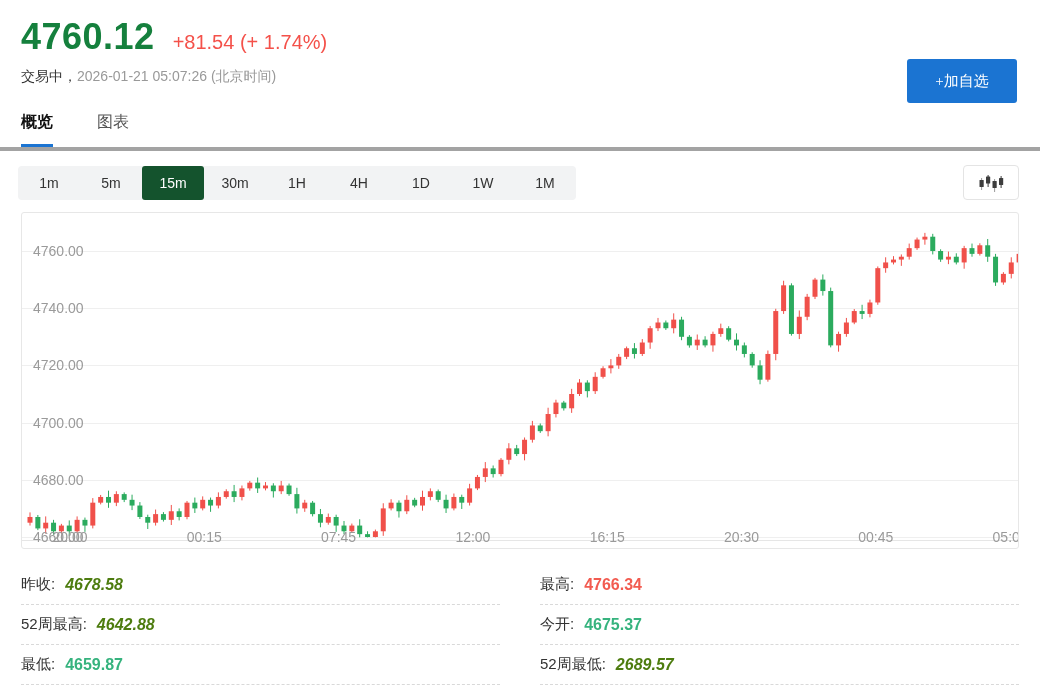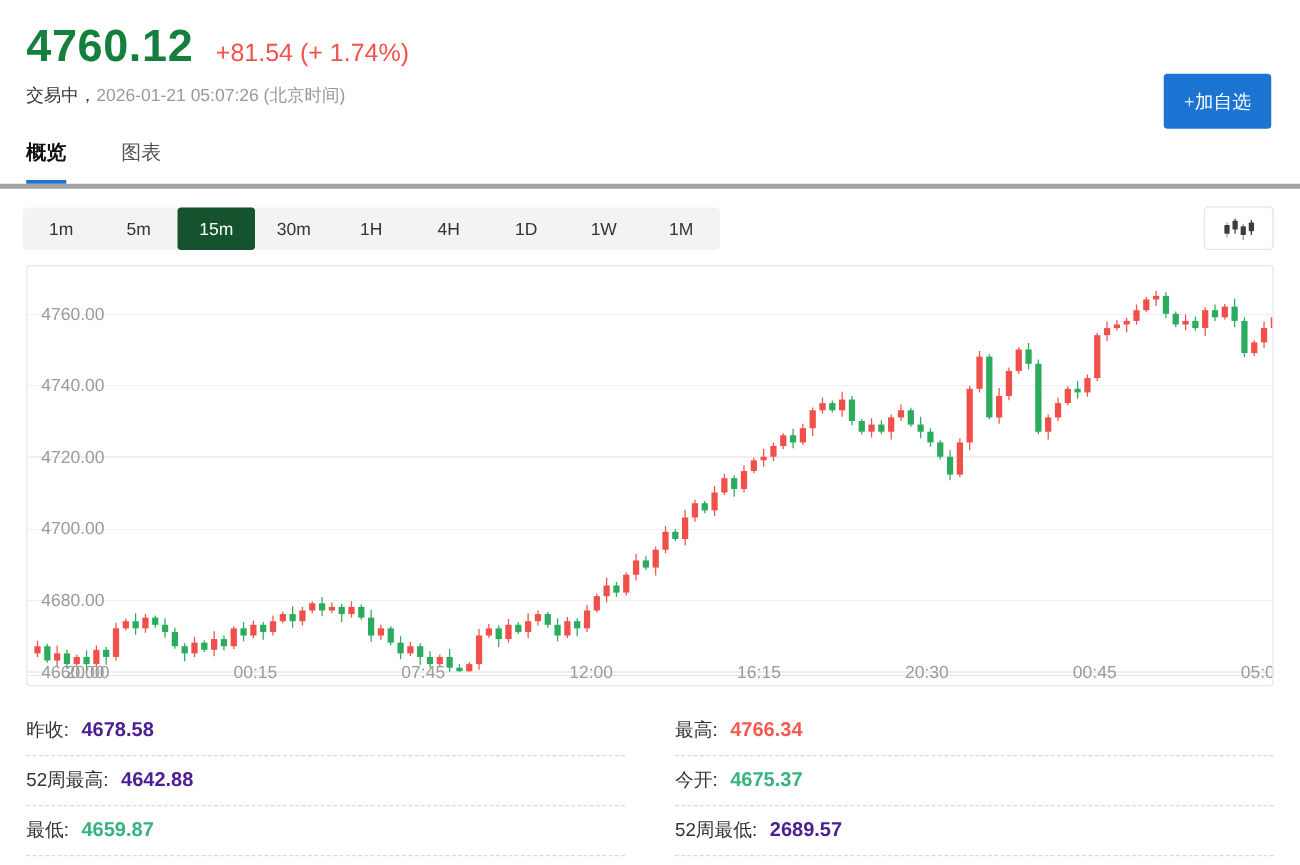--- a/index.html
+++ b/index.html
@@ -11,21 +11,21 @@
   .container { padding:0 21px; position:relative; }
 
   
   .page-title { font-size:19px; font-weight:600; padding-top:12px; color:#111; }
   .price-row { display:flex; align-items:baseline; margin-top:16px; }
   .price-main { font-size:36px; font-weight:700; letter-spacing:0.5px; }
   .price-change { font-size:20px; margin-left:18px; }
   .status-row { margin-top:10px; font-size:14px; color:#333; }
   .status-time { color:#999; }
   .watch-btn {
-    position:absolute; top:43px; right:23px; width:86px; height:44px;
+    position:absolute; top:43px; right:23px; width:110px; height:44px;
     border:none; border-radius:3px; color:#fff; font-size:15px; cursor:pointer;
     font-family:Liberation Serif, serif;
   }
 
   
   .tabs-row { margin:20px -21px 0 -21px; padding:0 21px; border-bottom:4px solid #a3a3a3; display:flex; }
   .tab { font-size:16px; color:#555; padding:6px 0 11px 0; margin-right:44px; cursor:pointer; }
   .tab.active { color:#111; font-weight:700; border-bottom:3px solid; }
 
   
@@ -49,21 +49,21 @@
   .chart-card svg { display:block; }
 
   
   .stats { margin-top:16px; display:grid; grid-template-columns:1fr 1fr; column-gap:40px; }
   .stat-cell {
     display:flex; align-items:center; height:40px;
     border-bottom:1px dashed #d9d9d9; font-size:15px;
   }
   .stat-label { color:#333; margin-right:10px; }
   .stat-value { font-weight:700; font-size:16px; }
-  .tone-dark { color:#4c1d95; }
+  .tone-dark { color:#4d7c0f;font-style:italic; }
 </style>
 </head>
 <body>
 
 <div class="container">
 
 
   <div class="price-row">
     <span class="price-main" id="price-main" style="color: #15803d;">4760.12</span>
     <span class="price-change" id="price-change" style="color: rgb(244, 81, 74);">+81.54 (+ 1.74%)</span>

